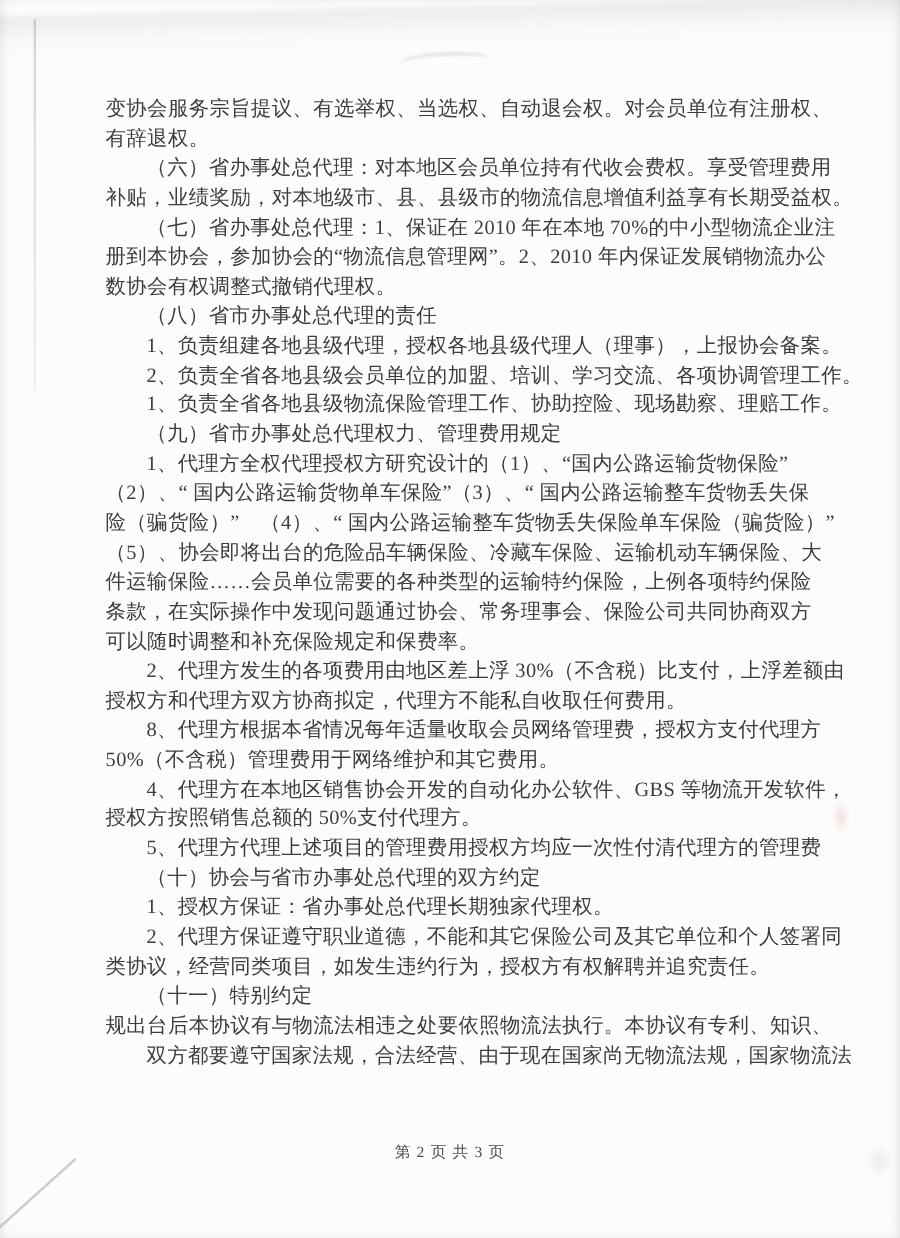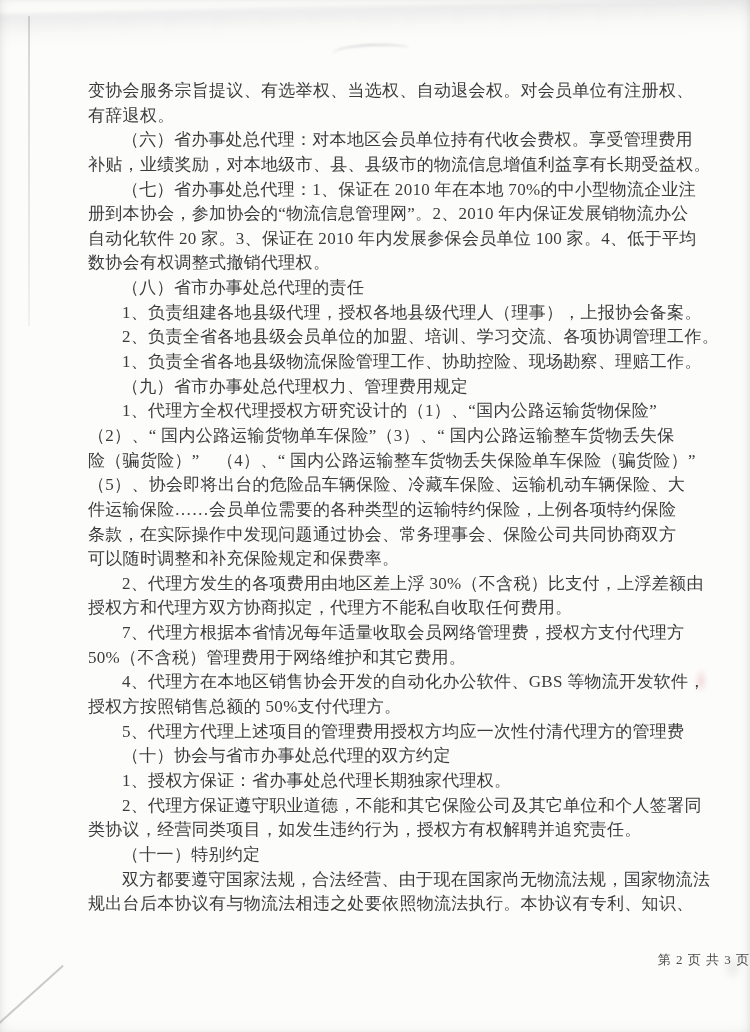--- a/index.html
+++ b/index.html
@@ -69,21 +69,21 @@
   }
   .line{
     height:24.65px;
     line-height:24.65px;
     white-space:nowrap;
   }
   .line.indent{ padding-left:2em; }
   .footer{
     position:absolute;
     left:0;top:948px;width:750px;
-    text-align:right;
+    text-align:center;
     color:#4a4a4c;
     font-size:13px;
     letter-spacing:1px;
     line-height:24px;
   }
 </style>
 </head>
 <body>
 
 <div class="page">
@@ -94,44 +94,43 @@
   <div class="art-right-smudge"></div>
   <div class="art-corner-diag"></div>
 
   <div class="content">
       <div class="line">变协会服务宗旨提议、有选举权、当选权、自动退会权。对会员单位有注册权、</div>
       <div class="line">有辞退权。</div>
       <div class="line indent">（六）省办事处总代理：对本地区会员单位持有代收会费权。享受管理费用</div>
       <div class="line">补贴，业绩奖励，对本地级市、县、县级市的物流信息增值利益享有长期受益权。</div>
       <div class="line indent">（七）省办事处总代理：1、保证在 2010 年在本地 70%的中小型物流企业注</div>
       <div class="line">册到本协会，参加协会的“物流信息管理网”。2、2010 年内保证发展销物流办公</div>
-      <div class="line">自动化软件 20 家。3、保证在 2010 年内发展参保会员单位 100 家。4、低于平均</div>
       <div class="line">数协会有权调整式撤销代理权。</div>
       <div class="line indent">（八）省市办事处总代理的责任</div>
       <div class="line indent">1、负责组建各地县级代理，授权各地县级代理人（理事），上报协会备案。</div>
       <div class="line indent">2、负责全省各地县级会员单位的加盟、培训、学习交流、各项协调管理工作。</div>
       <div class="line indent">1、负责全省各地县级物流保险管理工作、协助控险、现场勘察、理赔工作。</div>
       <div class="line indent">（九）省市办事处总代理权力、管理费用规定</div>
       <div class="line indent">1、代理方全权代理授权方研究设计的（1）、“国内公路运输货物保险”</div>
       <div class="line">（2）、“ 国内公路运输货物单车保险”（3）、“ 国内公路运输整车货物丢失保</div>
       <div class="line">险（骗货险）”　（4）、“ 国内公路运输整车货物丢失保险单车保险（骗货险）”</div>
       <div class="line">（5）、协会即将出台的危险品车辆保险、冷藏车保险、运输机动车辆保险、大</div>
       <div class="line">件运输保险……会员单位需要的各种类型的运输特约保险，上例各项特约保险</div>
       <div class="line">条款，在实际操作中发现问题通过协会、常务理事会、保险公司共同协商双方</div>
       <div class="line">可以随时调整和补充保险规定和保费率。</div>
       <div class="line indent">2、代理方发生的各项费用由地区差上浮 30%（不含税）比支付，上浮差额由</div>
       <div class="line">授权方和代理方双方协商拟定，代理方不能私自收取任何费用。</div>
-      <div class="line indent">7、代理方根据本省情况每年适量收取会员网络管理费，授权方支付代理方</div>
+      <div class="line indent">8、代理方根据本省情况每年适量收取会员网络管理费，授权方支付代理方</div>
       <div class="line">50%（不含税）管理费用于网络维护和其它费用。</div>
       <div class="line indent">4、代理方在本地区销售协会开发的自动化办公软件、GBS 等物流开发软件，</div>
       <div class="line">授权方按照销售总额的 50%支付代理方。</div>
       <div class="line indent">5、代理方代理上述项目的管理费用授权方均应一次性付清代理方的管理费</div>
       <div class="line indent">（十）协会与省市办事处总代理的双方约定</div>
       <div class="line indent">1、授权方保证：省办事处总代理长期独家代理权。</div>
       <div class="line indent">2、代理方保证遵守职业道德，不能和其它保险公司及其它单位和个人签署同</div>
       <div class="line">类协议，经营同类项目，如发生违约行为，授权方有权解聘并追究责任。</div>
       <div class="line indent">（十一）特别约定</div>
+      <div class="line">规出台后本协议有与物流法相违之处要依照物流法执行。本协议有专利、知识、</div>
       <div class="line indent">双方都要遵守国家法规，合法经营、由于现在国家尚无物流法规，国家物流法</div>
-      <div class="line">规出台后本协议有与物流法相违之处要依照物流法执行。本协议有专利、知识、</div>
     </div>
 
   <div class="footer">第 2 页 共 3 页</div>
 </div>
 
 </body></html>

